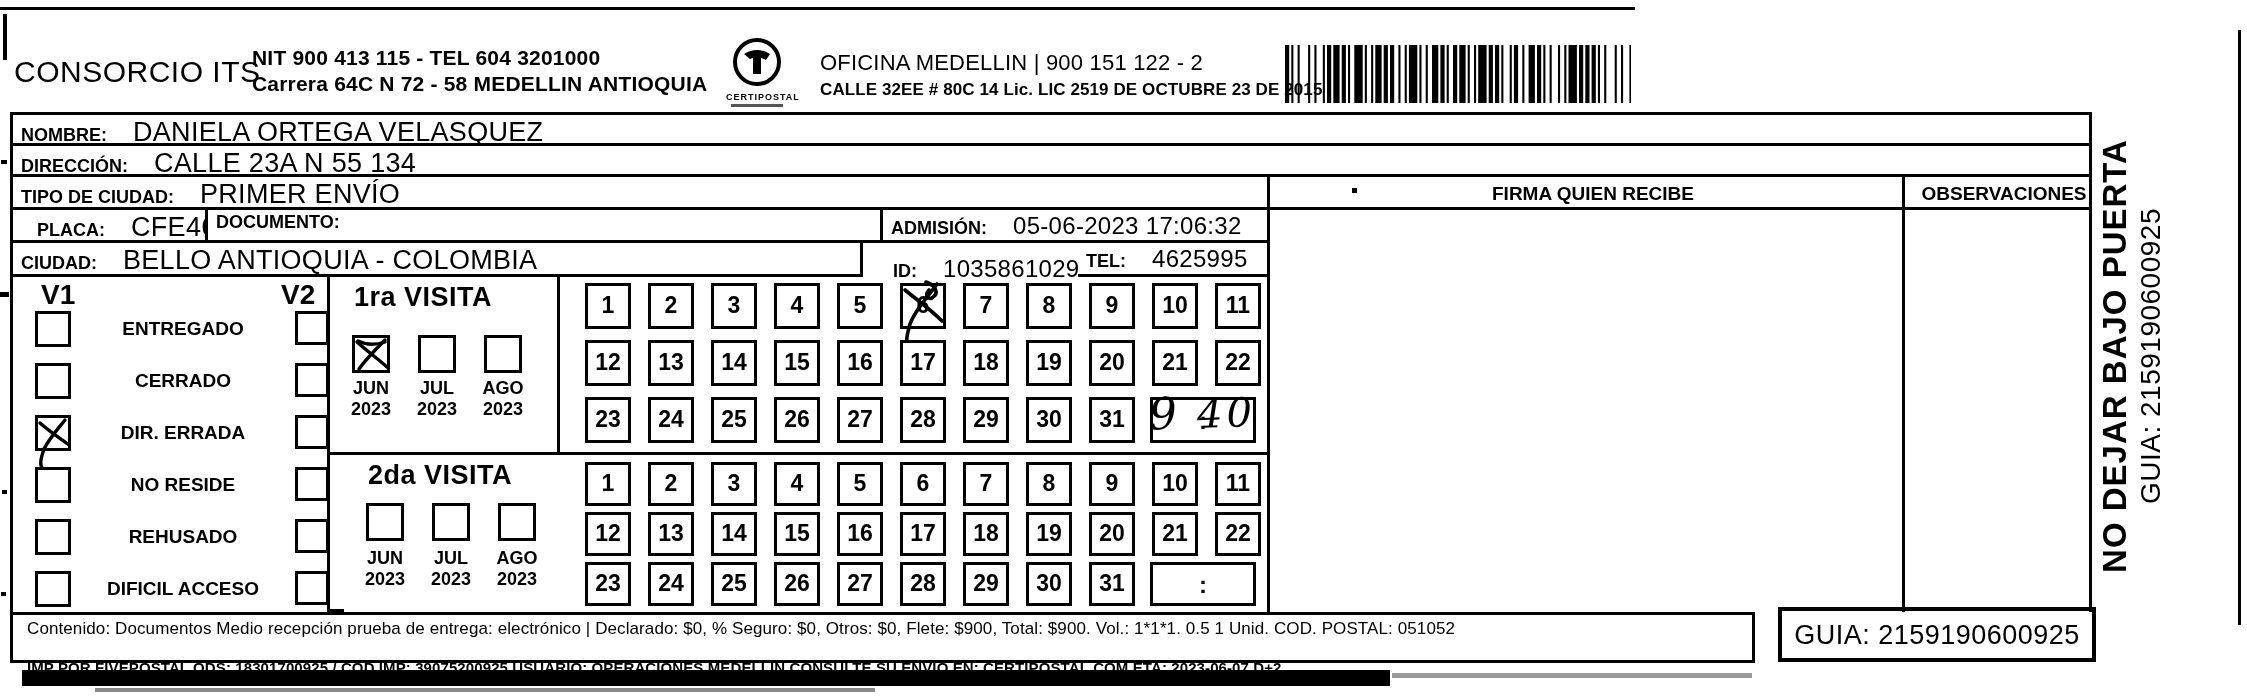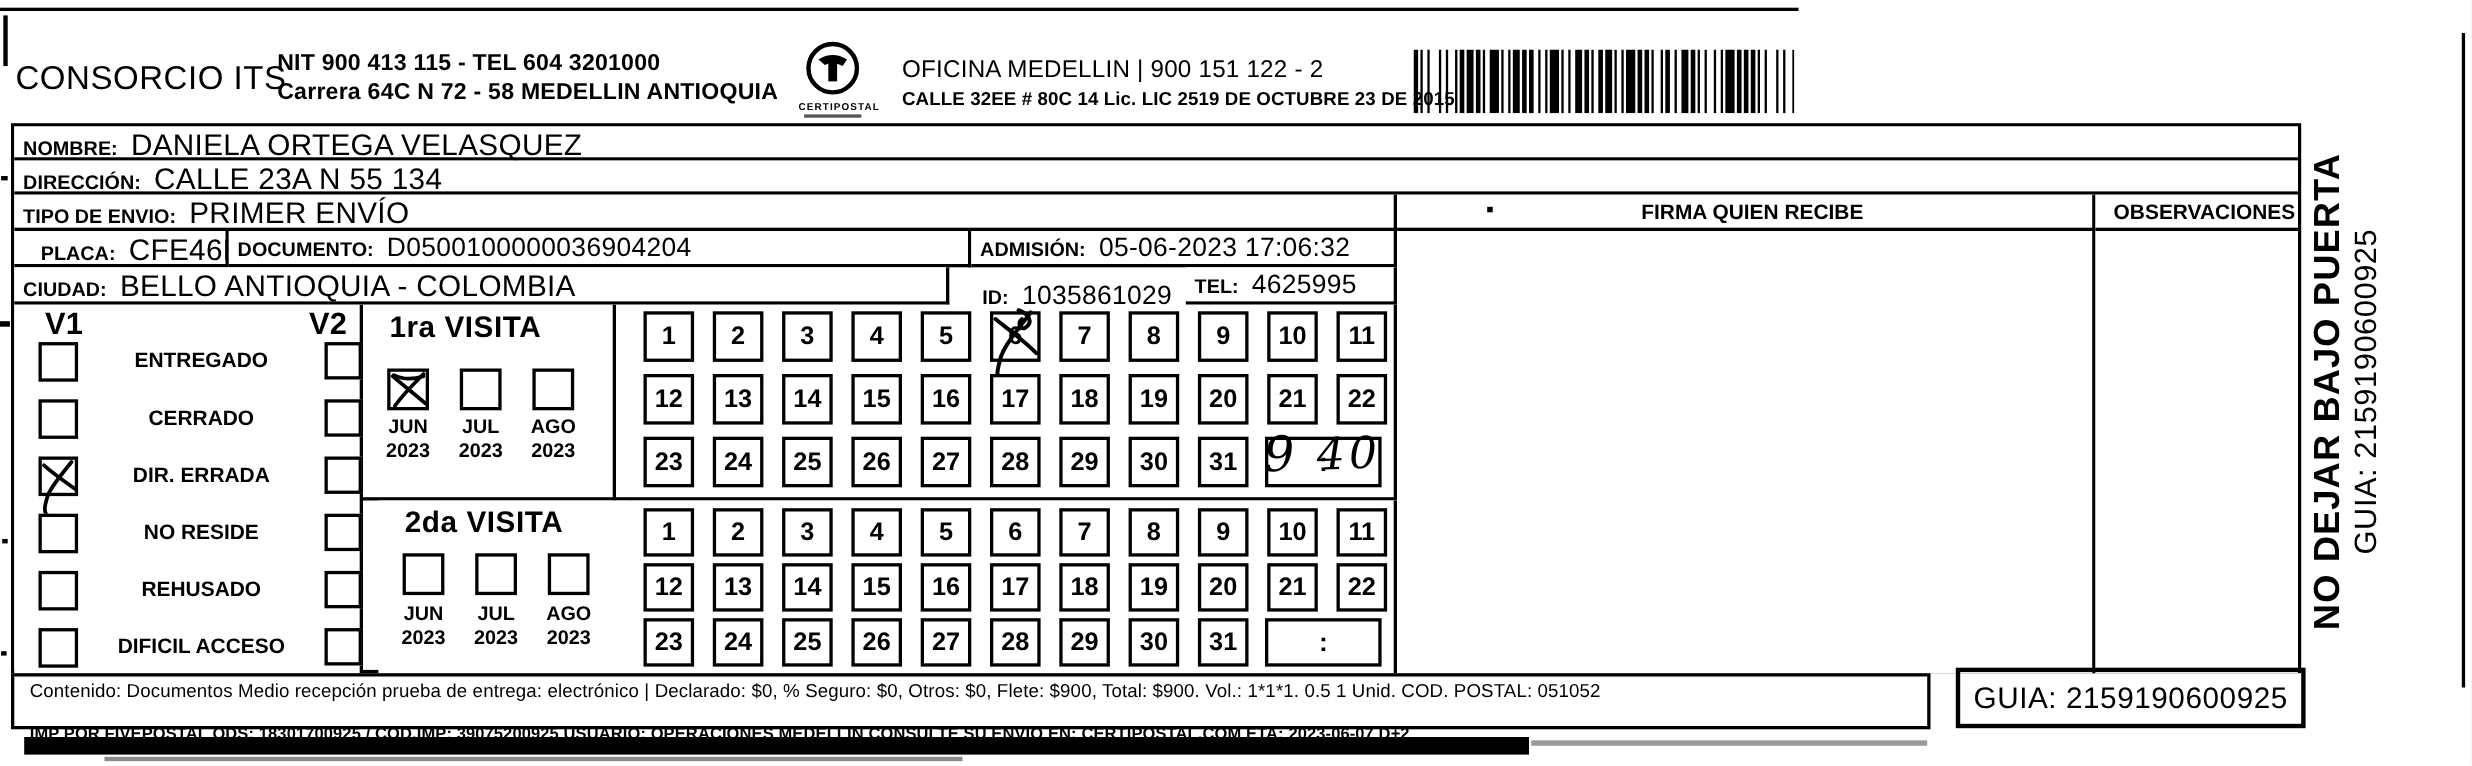--- a/index.html
+++ b/index.html
@@ -12,21 +12,21 @@
   
   .company{font-size:30px;letter-spacing:.5px;}
   .contact{font-size:21px;line-height:26px;letter-spacing:.2px;font-weight:bold;}
   .office1{font-size:22px;font-weight:normal;letter-spacing:.2px;}
   .office2{font-size:17px;font-weight:bold;margin-top:4px;letter-spacing:.1px;}
   .logo-cap{font-size:9px;font-weight:bold;letter-spacing:1px;text-align:center;}
   
   .cell{position:absolute;box-sizing:border-box;background:#fff;}
   .bb{border-bottom:3px solid #000;padding-left:14px;}
   .br{border-right:3px solid #000;}
-  .fieldrow{display:flex;align-items:baseline;gap:12px;padding-left:8px;padding-top:2px;white-space:nowrap;overflow:visible;}
+  .fieldrow{display:flex;align-items:baseline;gap:26px;padding-left:8px;padding-top:2px;white-space:nowrap;overflow:visible;}
   .flabel{font-size:18px;font-weight:bold;}
   .fvalue{font-size:27px;letter-spacing:.3px;}
   .fvalue.sm{font-size:24px;}
   .hdrcell{font-size:19px;font-weight:bold;text-align:center;padding-top:6px;}
   
   .cb{position:absolute;box-sizing:border-box;border:3px solid #000;background:#fff;overflow:visible;}
   .cb svg{position:absolute;left:-3px;top:-3px;overflow:visible;}
   .stLabel{font-size:19px;font-weight:bold;}
   .vhdr{font-size:28px;font-weight:bold;}
   .vtitle{font-size:27px;font-weight:bold;letter-spacing:.5px;}
@@ -137,41 +137,40 @@
   <div class="cell bb fieldrow" style="left:13px;top:115px;width:2076px;height:31px;">
     <span class="flabel">NOMBRE:</span>
     <span class="fvalue">DANIELA ORTEGA VELASQUEZ</span>
   </div>
   <div class="cell bb fieldrow" style="left:13px;top:146px;width:2076px;height:31px;">
     <span class="flabel">DIRECCIÓN:</span>
     <span class="fvalue">CALLE 23A N 55 134</span>
   </div>
 
   <div class="cell bb br fieldrow" style="left:13px;top:177px;width:1257px;height:33px;">
-    <span class="flabel">TIPO DE ENVIO:</span>
+    <span class="flabel">TIPO DE CIUDAD:</span>
     <span class="fvalue">PRIMER ENVÍO</span>
   </div>
   <div class="cell bb br hdrcell" style="left:1270px;top:177px;width:635px;height:33px;">
     <span>FIRMA QUIEN RECIBE</span>
   </div>
   <div class="cell bb hdrcell" style="left:1905px;top:177px;width:184px;height:33px;">
     <span>OBSERVACIONES</span>
   </div>
 
   <div class="cell br" style="left:1270px;top:210px;width:635px;height:402px;"></div>
   <div class="cell" style="left:1905px;top:210px;width:184px;height:402px;"></div>
   <div class="noise" style="left:1352px;top:188px;width:5px;height:5px;"></div>
 
   <div class="cell bb br fieldrow" style="left:13px;top:210px;width:195px;height:33px;padding-left:24px;">
     <span class="flabel">PLACA:</span>
     <span class="fvalue">CFE46E</span>
   </div>
   <div class="cell bb br fieldrow" style="left:208px;top:210px;width:675px;height:33px;">
     <span class="flabel">DOCUMENTO:</span>
-    <span class="fvalue sm">D0500100000036904204</span>
   </div>
   <div class="cell bb br fieldrow" style="left:883px;top:210px;width:387px;height:33px;">
     <span class="flabel">ADMISIÓN:</span>
     <span class="fvalue sm">05-06-2023 17:06:32</span>
   </div>
 
   <div class="cell bb br fieldrow" style="left:13px;top:243px;width:850px;height:34px;">
     <span class="flabel">CIUDAD:</span>
     <span class="fvalue">BELLO ANTIOQUIA - COLOMBIA</span>
   </div>

